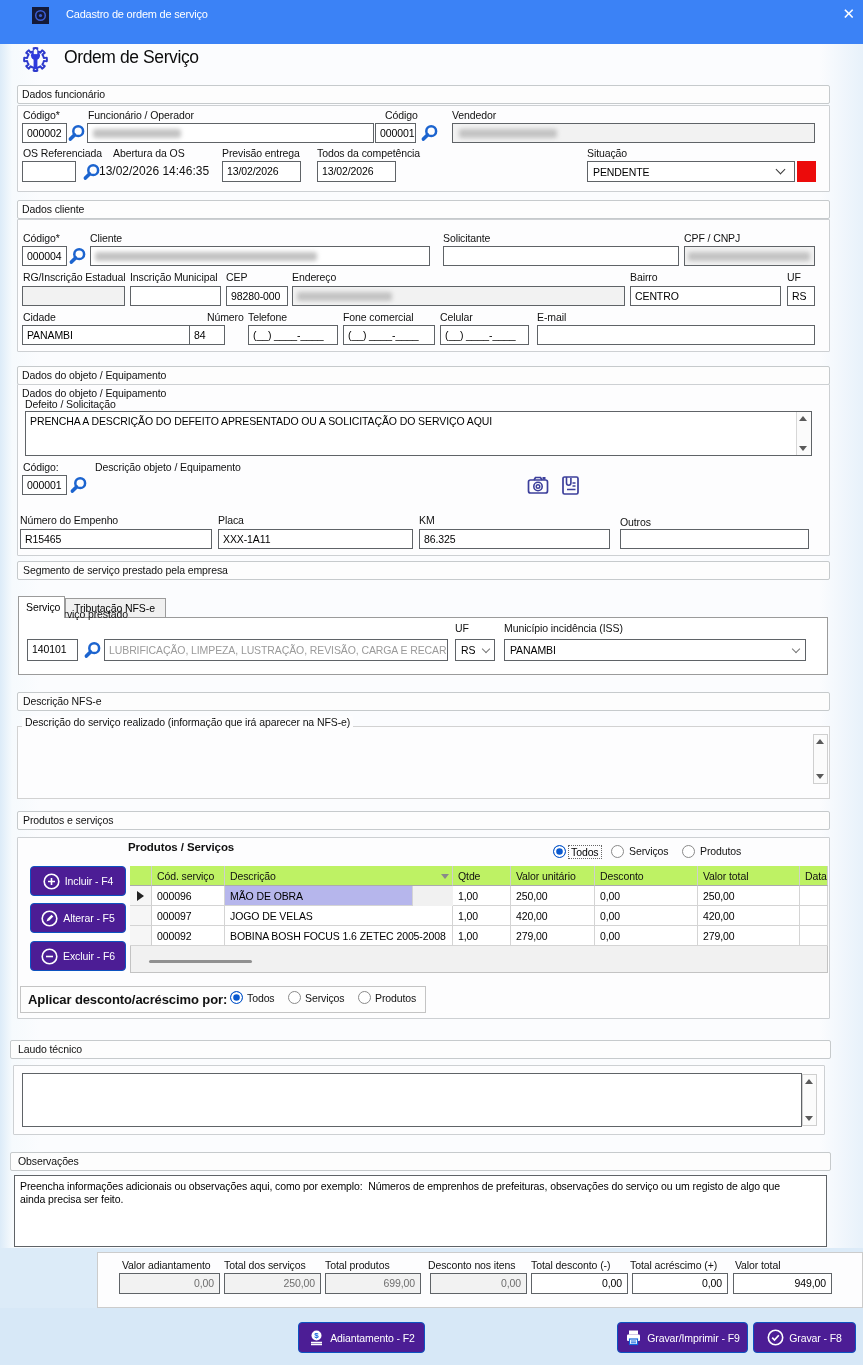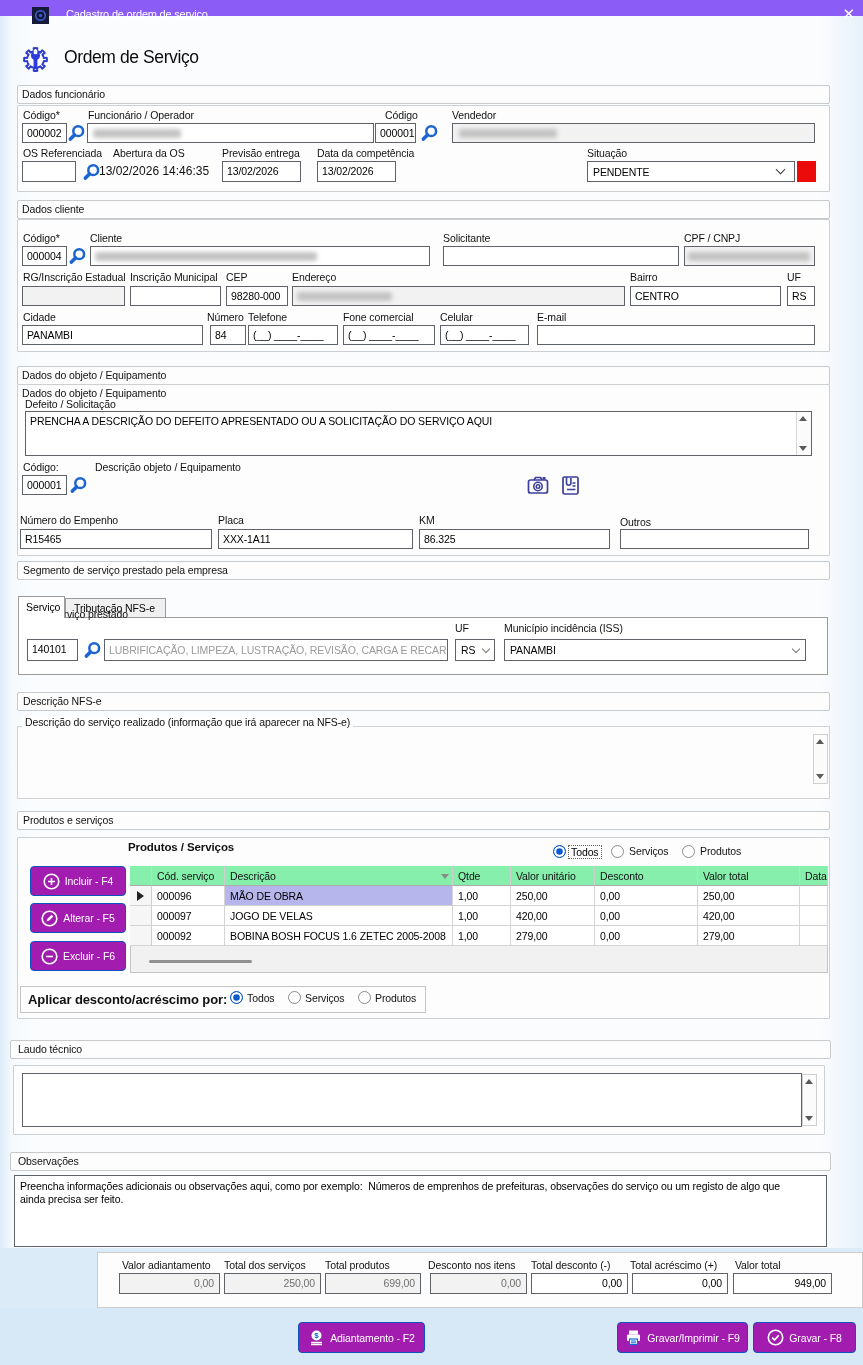--- a/index.html
+++ b/index.html
@@ -3,44 +3,44 @@
 <meta charset="utf-8">
 <title>Cadastro de ordem de serviço</title>
 <style>
 *{box-sizing:border-box;margin:0;padding:0}
 html,body{width:863px;height:1365px;overflow:hidden}
 body{font-family:"Liberation Sans",sans-serif;font-size:10.5px;color:#000;letter-spacing:-0.1px;
 background:linear-gradient(90deg,#dcebf8 0px,#f6fafd 12px,#fbfcfe 40px,#fbfcfe 820px,#e7f1fa 863px)}
 #page{position:relative;width:863px;height:1365px}
 .abs{position:absolute}
 
-#tbar{left:0;top:0;width:863px;height:16px;background:#8b5cf6}
+#tbar{left:0;top:0;width:863px;height:44px;background:#3b82f6}
 #tbar .ttl{position:absolute;left:66px;top:8px;color:#fff;font-size:11px;letter-spacing:-0.2px}
 #tbar .x{position:absolute;right:8px;top:5px;color:#fff;font-size:15px;font-weight:400}
 
 .strip{background:#fdfdfd;border:1px solid #c6cacc;border-radius:2px;height:19px}
 .gbox{background:#fdfdfe;border:1px solid #cdd0d3;border-radius:1px}
 .lbl{position:absolute;font-size:10.5px;color:#111;white-space:nowrap}
 .inp{position:absolute;background:#fff;border:1px solid #5f6367;font-size:10.5px;padding:3px 3px 0 4px;white-space:nowrap;overflow:hidden}
 .inp.dis{background:#f2f2f2;color:#6f6f6f}
 .blur{position:absolute;background:#c3c3c3;filter:blur(2.2px);border-radius:3px;height:9px}
 .mag{position:absolute}
 .chev{position:absolute;width:7px;height:7px;border-right:1.4px solid #3a3a3a;border-bottom:1.4px solid #3a3a3a;transform:rotate(45deg)}
 .combo{position:absolute;background:#fff;border:1px solid #5f6367;font-size:10.5px;padding:4px 3px 0 5px}
 .sb{position:absolute;background:#fbfbfb;border-left:1px solid #d7d7d7;width:15px}
 .tri-up{position:absolute;width:0;height:0;border-left:4px solid transparent;border-right:4px solid transparent;border-bottom:5px solid #5a5a5a}
 .tri-dn{position:absolute;width:0;height:0;border-left:4px solid transparent;border-right:4px solid transparent;border-top:5px solid #5a5a5a}
 
 .rad{position:absolute;width:13px;height:13px;border-radius:50%;border:1px solid #8a8a8a;background:#fff}
 .rad.on{border:1px solid #0b57c8;background:#0b5ad0;box-shadow:inset 0 0 0 2.2px #fff}
 
-.bbtn{position:absolute;background:#a21caf;border:1px solid #0d53c0;border-radius:4px;color:#fff;font-size:10.5px;display:flex;align-items:center;justify-content:center;gap:5px;white-space:nowrap}
+.bbtn{position:absolute;background:#4c1d95;border:1px solid #0d53c0;border-radius:4px;color:#fff;font-size:10.5px;display:flex;align-items:center;justify-content:center;gap:5px;white-space:nowrap}
 
 .gcell{position:absolute;font-size:10.5px;padding:4px 0 0 5px;white-space:nowrap;overflow:hidden;border-right:1px solid #d4d4d4;border-bottom:1px solid #d4d4d4;background:#fff}
-.ghead{background:#86efac;border-right:1px solid #cfcfcf;border-bottom:1px solid #ababab;color:#111}
+.ghead{background:#bef264;border-right:1px solid #cfcfcf;border-bottom:1px solid #ababab;color:#111}
 </style>
 </head>
 <body>
 <div id="page">
 
 <div id="tbar" class="abs">
   <svg class="abs" style="left:32px;top:7px" width="17" height="17" viewBox="0 0 17 17">
         <rect x="0" y="0" width="17" height="17" fill="#141a38"></rect>
         <circle cx="8.5" cy="8.5" r="4.8" fill="none" stroke="#3d5fd6" stroke-width="1.5"></circle>
         <circle cx="8.5" cy="8.5" r="1.6" fill="#3d5fd6"></circle>
@@ -74,21 +74,21 @@
 <div class="inp" style="left:375px;top:123px;width:41px;height:20px">000001</div>
 <svg class="mag" style="left:420px;top:124px" width="19" height="19" viewBox="0 0 19 19">
       <circle cx="11.2" cy="7.2" r="4.9" fill="none" stroke="#1c64cf" stroke-width="2.5"></circle>
       <path d="M7.5 10.9 L3.4 15.1" stroke="#1c64cf" stroke-width="3.6" stroke-linecap="round"></path>
     </svg>
 <div class="inp dis" style="left:452px;top:123px;width:363px;height:20px"></div>
 <div class="blur" style="left:459px;top:129px;width:98px"></div>
 <div class="lbl" style="left:23px;top:147px">OS Referenciada</div>
 <div class="lbl" style="left:113px;top:147px">Abertura da OS</div>
 <div class="lbl" style="left:222px;top:147px">Previsão entrega</div>
-<div class="lbl" style="left:317px;top:147px">Data da competência</div>
+<div class="lbl" style="left:317px;top:147px">Todos da competência</div>
 <div class="lbl" style="left:587px;top:147px">Situação</div>
 <div class="inp" style="left:22px;top:161px;width:54px;height:21px"></div>
 <svg class="mag" style="left:82px;top:163px" width="19" height="19" viewBox="0 0 19 19">
       <circle cx="11.2" cy="7.2" r="4.9" fill="none" stroke="#1c64cf" stroke-width="2.5"></circle>
       <path d="M7.5 10.9 L3.4 15.1" stroke="#1c64cf" stroke-width="3.6" stroke-linecap="round"></path>
     </svg>
 <div class="lbl" style="left:99px;top:164px;font-size:12px;letter-spacing:0">13/02/2026 14:46:35</div>
 <div class="inp" style="left:222px;top:161px;width:79px;height:21px">13/02/2026</div>
 <div class="inp" style="left:317px;top:161px;width:79px;height:21px">13/02/2026</div>
 <div class="combo" style="left:587px;top:161px;width:208px;height:21px">PENDENTE</div>
@@ -125,21 +125,21 @@
 <div class="blur" style="left:297px;top:292px;width:95px"></div>
 <div class="inp" style="left:630px;top:286px;width:151px;height:20px">CENTRO</div>
 <div class="inp" style="left:787px;top:286px;width:28px;height:20px">RS</div>
 <div class="lbl" style="left:23px;top:311px">Cidade</div>
 <div class="lbl" style="left:207px;top:311px">Número</div>
 <div class="lbl" style="left:248px;top:311px">Telefone</div>
 <div class="lbl" style="left:343px;top:311px">Fone comercial</div>
 <div class="lbl" style="left:440px;top:311px">Celular</div>
 <div class="lbl" style="left:537px;top:311px">E-mail</div>
 <div class="inp" style="left:22px;top:325px;width:181px;height:20px">PANAMBI</div>
-<div class="inp" style="left:210px;top:325px;width:36px;height:20px">84</div>
+<div class="inp" style="left:189px;top:325px;width:36px;height:20px">84</div>
 <div class="inp" style="left:248px;top:325px;width:90px;height:20px">(__) ____-____</div>
 <div class="inp" style="left:343px;top:325px;width:92px;height:20px">(__) ____-____</div>
 <div class="inp" style="left:440px;top:325px;width:89px;height:20px">(__) ____-____</div>
 <div class="inp" style="left:537px;top:325px;width:278px;height:20px"></div>
 
 <div class="abs strip" style="left:17px;top:366px;width:813px"></div>
 <div class="lbl" style="left:22px;top:369px">Dados do objeto / Equipamento</div>
 <div class="abs gbox" style="left:17px;top:384px;width:813px;height:172px"></div>
 <div class="lbl" style="left:22px;top:387px">Dados do objeto / Equipamento</div>
 <div class="lbl" style="left:25px;top:398px">Defeito / Solicitação</div>
@@ -220,21 +220,21 @@
 <div class="gcell ghead abs" style="left:225px;top:866px;width:228px;height:20px">Descrição</div>
 <div class="gcell ghead abs" style="left:453px;top:866px;width:58px;height:20px">Qtde</div>
 <div class="gcell ghead abs" style="left:511px;top:866px;width:84px;height:20px">Valor unitário</div>
 <div class="gcell ghead abs" style="left:595px;top:866px;width:103px;height:20px">Desconto</div>
 <div class="gcell ghead abs" style="left:698px;top:866px;width:102px;height:20px">Valor total</div>
 <div class="gcell ghead abs" style="left:800px;top:866px;width:28px;height:20px">Data</div>
 <div class="tri-dn" style="left:441px;top:874px;border-top-color:#8a8a8a"></div>
 <div class="gcell abs" style="left:130px;top:886px;width:22px;height:20px;background:#f6f6f6;border-right-color:#cfcfcf"></div>
 <div class="abs" style="left:137px;top:891px;width:0;height:0;border-top:5px solid transparent;border-bottom:5px solid transparent;border-left:7px solid #222"></div>
 <div class="gcell abs" style="left:152px;top:886px;width:73px;height:20px">000096</div>
-<div class="gcell abs" style="left:225px;top:886px;width:228px;height:20px;background:#b6b6ec">MÃO DE OBRA</div>
+<div class="gcell abs" style="left:225px;top:886px;width:188px;height:20px;background:#b6b6ec">MÃO DE OBRA</div>
 <div class="gcell abs" style="left:453px;top:886px;width:58px;height:20px">1,00</div>
 <div class="gcell abs" style="left:511px;top:886px;width:84px;height:20px">250,00</div>
 <div class="gcell abs" style="left:595px;top:886px;width:103px;height:20px">0,00</div>
 <div class="gcell abs" style="left:698px;top:886px;width:102px;height:20px">250,00</div>
 <div class="gcell abs" style="left:800px;top:886px;width:28px;height:20px"></div>
 <div class="gcell abs" style="left:130px;top:906px;width:22px;height:20px;background:#f6f6f6;border-right-color:#cfcfcf"></div>
 <div class="gcell abs" style="left:152px;top:906px;width:73px;height:20px">000097</div>
 <div class="gcell abs" style="left:225px;top:906px;width:228px;height:20px">JOGO DE VELAS</div>
 <div class="gcell abs" style="left:453px;top:906px;width:58px;height:20px">1,00</div>
 <div class="gcell abs" style="left:511px;top:906px;width:84px;height:20px">420,00</div>

